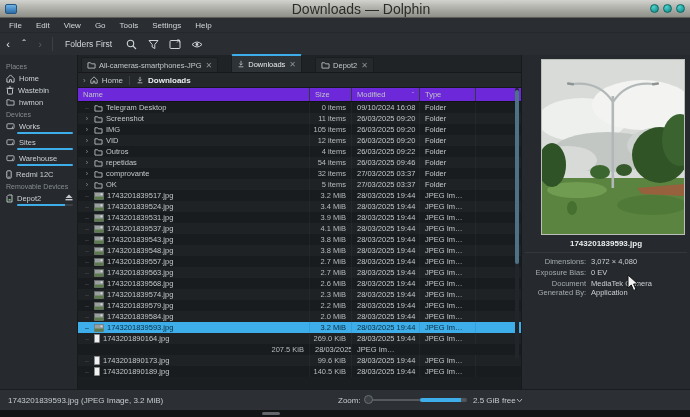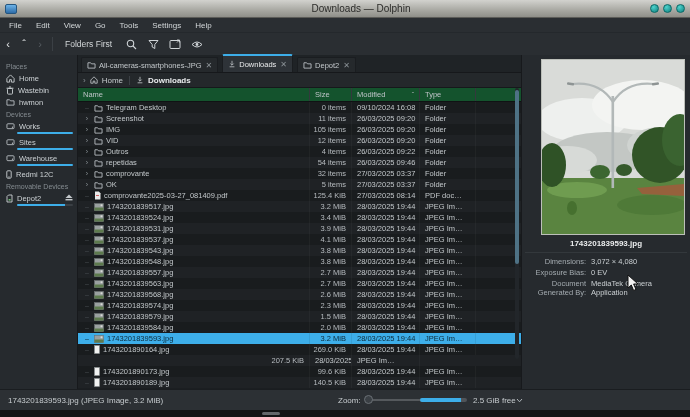--- a/index.html
+++ b/index.html
@@ -2,21 +2,21 @@
 <html><head>
 <meta charset="utf-8">
 <style>
   html,body{margin:0;padding:0;width:690px;height:417px;overflow:hidden;
     font-family:"Liberation Sans",sans-serif;background:#101214;}
   .window{position:absolute;inset:0;display:flex;flex-direction:column;background:#26292d;}
 
   
   .titlebar{height:17px;flex:none;background:linear-gradient(#d2d2ce,#a8a8a2 60%,#8f8f89);
     display:flex;align-items:center;position:relative;border-bottom:1px solid #5c5c58;}
-  .apptitle{position:absolute;left:0;right:0;text-align:center;font-size:10px;color:#2b2b29;padding-left:32px;}
+  .apptitle{position:absolute;left:0;right:0;text-align:center;font-size:14px;color:#2b2b29;padding-left:32px;}
   .appicon{width:12px;height:10px;margin-left:5px;border-radius:2px;z-index:1;
     background:linear-gradient(#6db3e8,#2d6ca8);border:1px solid #24557f;box-sizing:border-box;}
   .winbtns{margin-left:auto;display:flex;gap:4px;margin-right:5px;z-index:1;}
   .winbtn{width:9px;height:9px;border-radius:50%;border:1px solid #0a6a68;box-sizing:border-box;
     background:radial-gradient(circle at 35% 30%,#4fd3cd,#0d807e);}
 
   
   .menubar{height:14px;flex:none;background:#2a2e32;display:flex;align-items:center;gap:14px;
     padding-left:9px;font-size:8px;color:#d3d7d9;border-bottom:1px solid #24282c;}
   .menubar span{cursor:default;}
@@ -37,34 +37,34 @@
   .sidebar{width:77px;flex:none;background:#262a2e;padding-top:5px;font-size:7.5px;color:#ccd1d4;}
   .section-title{color:#858c91;font-size:7px;padding:3px 0 2px 6px;}
   .place{display:flex;align-items:center;gap:4px;padding:1.5px 4px 1.5px 6px;position:relative;white-space:nowrap;}
   .place .picon{flex:none;display:flex;}
   .usage{height:2px;background:#3a3f44;margin:0 4px 2px 17px;border-radius:1px;overflow:hidden;}
   .usage i{display:block;height:100%;background:#3daee9;}
   .ejectwrap{position:absolute;right:4px;top:2px;}
 
   
   .main{flex:1;display:flex;flex-direction:column;min-width:0;border-left:1px solid #17191c;position:relative;}
-  .tabbar{height:17px;flex:none;background:#1f2326;display:flex;align-items:flex-end;gap:4px;
+  .tabbar{height:17px;flex:none;background:#1f2326;display:flex;align-items:flex-end;gap:13px;
     padding-left:3px;border-bottom:1px solid #16181b;}
   .tab{height:14px;display:flex;align-items:center;gap:3px;padding:0 5px;font-size:7.5px;color:#c3c8cb;
     background:#25292c;border:1px solid #1a1d20;border-bottom:none;border-radius:2px 2px 0 0;white-space:nowrap;}
   .tab.active{background:#2e3338;border-top:2px solid #3daee9;height:16px;color:#e9ebec;}
   .tab-close{color:#8a9196;font-size:8px;margin-left:1px;}
 
   .breadcrumb{height:14px;flex:none;background:#24282b;display:flex;align-items:center;gap:4px;
     padding-left:5px;font-size:8px;color:#c6cbce;border-bottom:1px solid #16181b;}
   .crumb-sep{color:#8a9196;font-size:8px;}
   .crumb-current{font-weight:bold;color:#eaecee;}
   .crumb-divider{width:1px;height:9px;background:#3b4045;margin:0 2px;}
 
-  .listheader{height:13px;flex:none;background:#14532d;display:grid;
+  .listheader{height:13px;flex:none;background:#6d28d9;display:grid;
     grid-template-columns:232px 42px 68px 56px 1fr;align-items:stretch;
     font-size:7.5px;color:#bfc4c8;border-bottom:1px solid #101214;}
   .hc{display:flex;align-items:center;padding:0 5px;border-right:1px solid #34393d;}
   .hc:last-child{border-right:none;}
   .hc .sort{margin-left:auto;color:#aeb4b8;font-size:7px;}
 
   .filelist{flex:1;overflow:hidden;background:#1b1e21;}
   .row{height:11px;display:grid;grid-template-columns:232px 42px 68px 56px 1fr;
     align-items:center;font-size:7.5px;color:#c2c7ca;}
   .row:nth-child(odd){background:#191c1e;}
@@ -476,36 +476,20 @@
                 </svg>
               </span>
       <span class="fname">OK</span>
     </div>
     <div class="cell sizecell">5 items</div>
     <div class="cell">27/03/2025 03:37</div>
     <div class="cell">Folder</div>
     <div class="cell"></div>
   </div>
 
-  <div class="row">
-    <div class="cell namecell">
-      <span class="exp tree">–</span>
-      <span class="ficon">
-                <svg width="7" height="9" viewBox="0 0 7 9">
-                  <path d="M1 0.5 H4.8 L6.5 2.2 V8.5 H1 Z" fill="#e9eaea"></path>
-                  <rect x="2" y="4" width="3" height="0.8" fill="#c44"></rect>
-                </svg>
-              </span>
-      <span class="fname">comprovante2025-03-27_081409.pdf</span>
-    </div>
-    <div class="cell sizecell">125.4 KiB</div>
-    <div class="cell">27/03/2025 08:14</div>
-    <div class="cell">PDF doc…</div>
-    <div class="cell"></div>
-  </div>
 
   <div class="row">
     <div class="cell namecell">
       <span class="exp tree">–</span>
       <span class="ficon">
                 <svg width="10" height="8" viewBox="0 0 10 8">
                   <rect x="0.5" y="0.5" width="9" height="7" fill="#9aa0a0" stroke="#6b7072" stroke-width="0.6"></rect>
                   <rect x="0.5" y="4.5" width="9" height="3" fill="#5d7a4d"></rect>
                   <circle cx="7.5" cy="2.3" r="1" fill="#d8dad6"></circle>
                 </svg>
@@ -685,21 +669,21 @@
       <span class="exp tree">–</span>
       <span class="ficon">
                 <svg width="10" height="8" viewBox="0 0 10 8">
                   <rect x="0.5" y="0.5" width="9" height="7" fill="#9aa0a0" stroke="#6b7072" stroke-width="0.6"></rect>
                   <rect x="0.5" y="4.5" width="9" height="3" fill="#5d7a4d"></rect>
                   <circle cx="7.5" cy="2.3" r="1" fill="#d8dad6"></circle>
                 </svg>
               </span>
       <span class="fname">1743201839579.jpg</span>
     </div>
-    <div class="cell sizecell">1.5 MiB</div>
+    <div class="cell sizecell">2.2 MiB</div>
     <div class="cell">28/03/2025 19:44</div>
     <div class="cell">JPEG Im…</div>
     <div class="cell"></div>
   </div>
 
   <div class="row">
     <div class="cell namecell">
       <span class="exp tree">–</span>
       <span class="ficon">
                 <svg width="10" height="8" viewBox="0 0 10 8">

